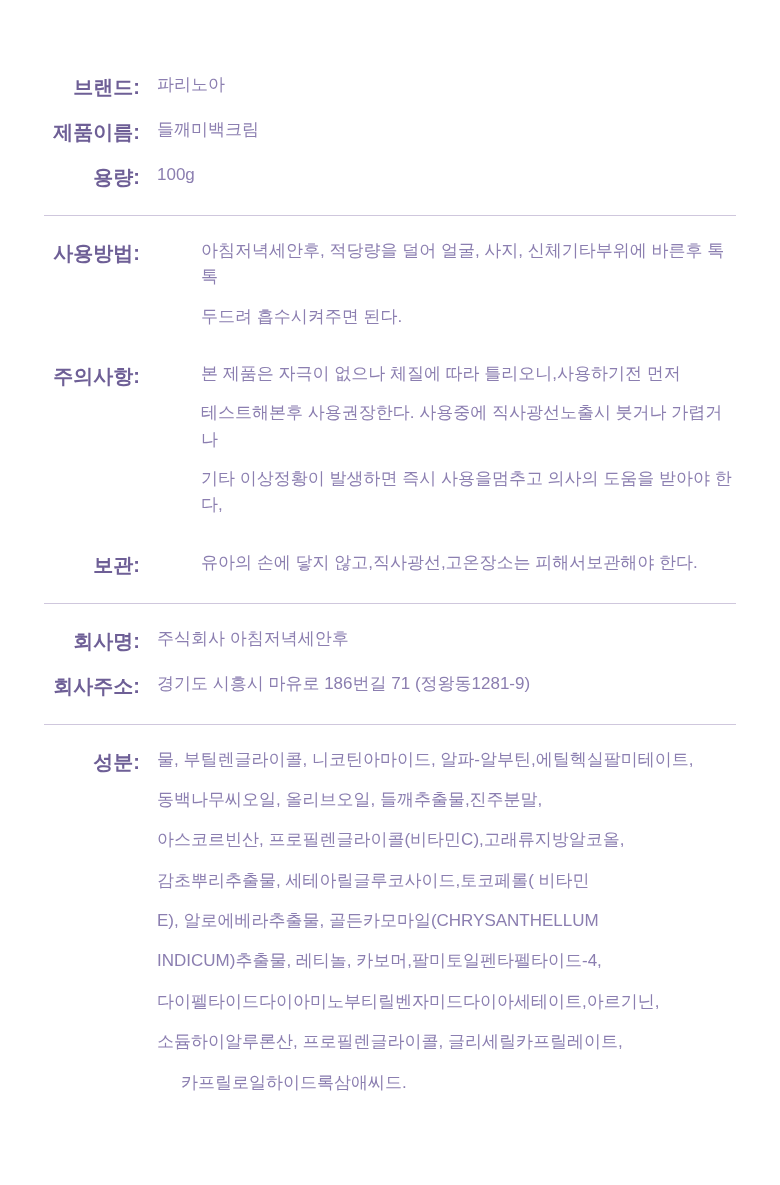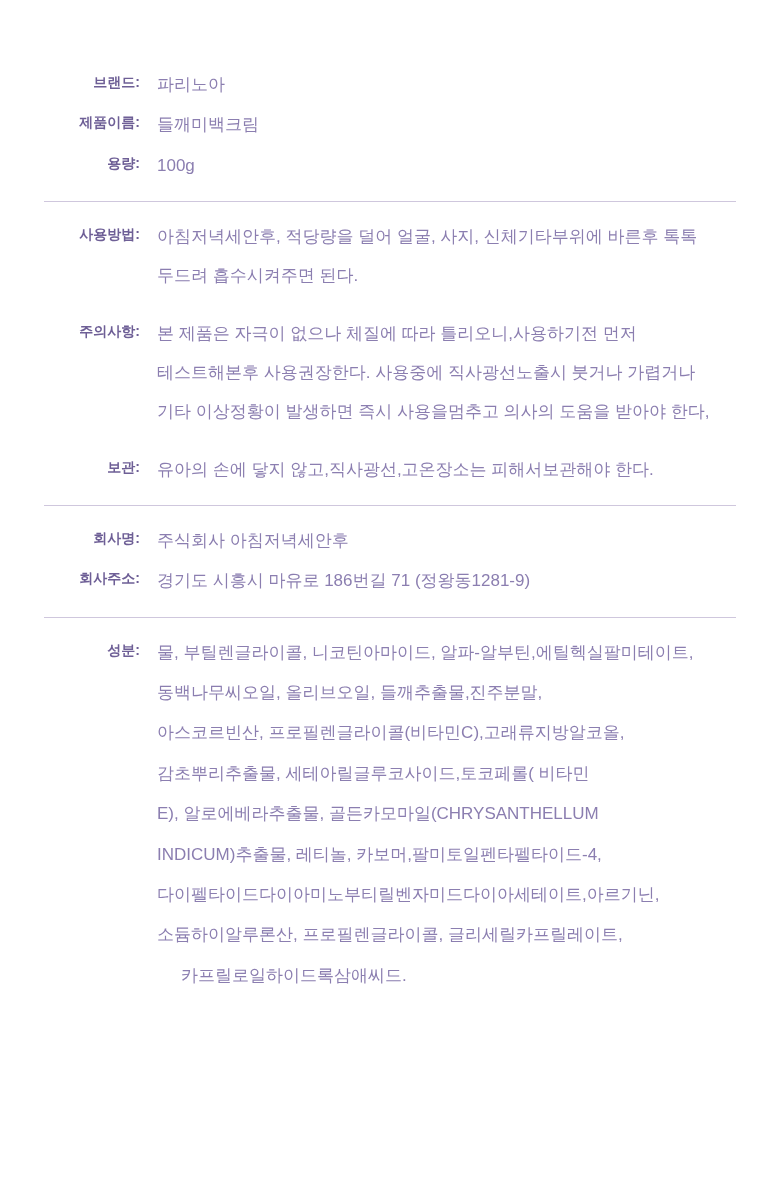--- a/index.html
+++ b/index.html
@@ -35,21 +35,21 @@
     margin-bottom: 16px;
   }
   .row:last-child {
     margin-bottom: 0;
     justify-content: center;
   }
   .label {
     flex: 0 0 96px;
     width: 96px;
     text-align: right;
-    font-size: 14px;
+    font-size: 20px;
     font-weight: bold;
     color: #6e5f96;
     line-height: 1.55;
     padding-right: 0;
     white-space: nowrap;
   }
   .value {
     flex: 1 1 auto;
     padding-left: 17px;
     font-size: 17px;
@@ -61,20 +61,21 @@
     margin: 0 0 10px 0;
   }
   .value p:last-child {
     margin-bottom: 0;
   }
   .tight .row {
     margin-bottom: 14px;
   }
   .block-gap-sm .row {
     margin-bottom: 18px;
+    gap: 44px;
   }
   .ingredients .value p {
     margin: 0 0 14px 0;
   }
   .ingredients .value p:last-child {
     margin-bottom: 0;
     margin-left: 24px;
   }
   .usage .value p {
     margin: 0 0 13px 0;

